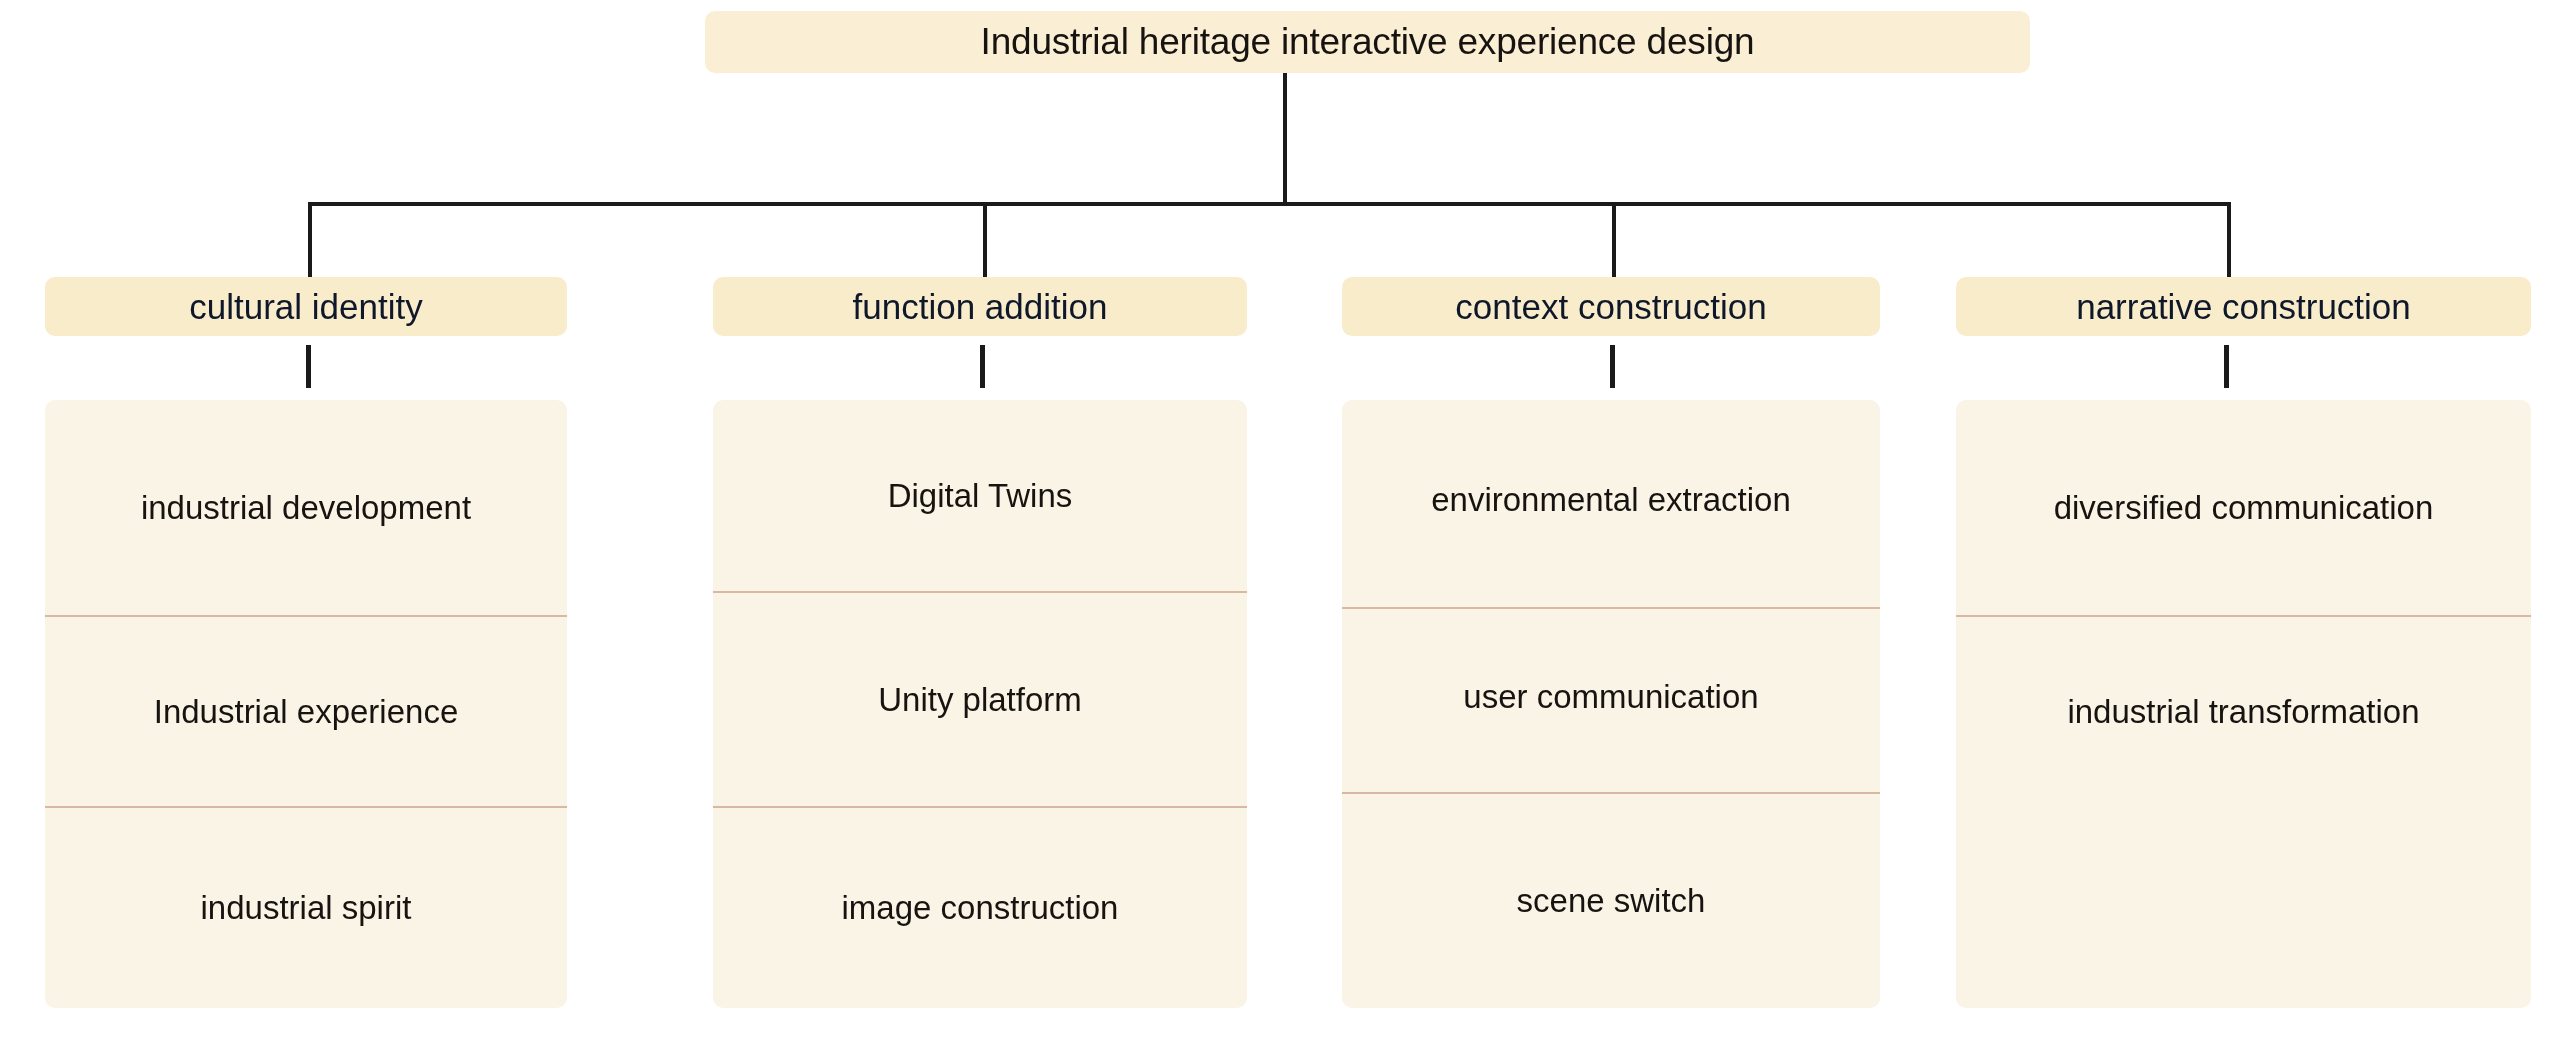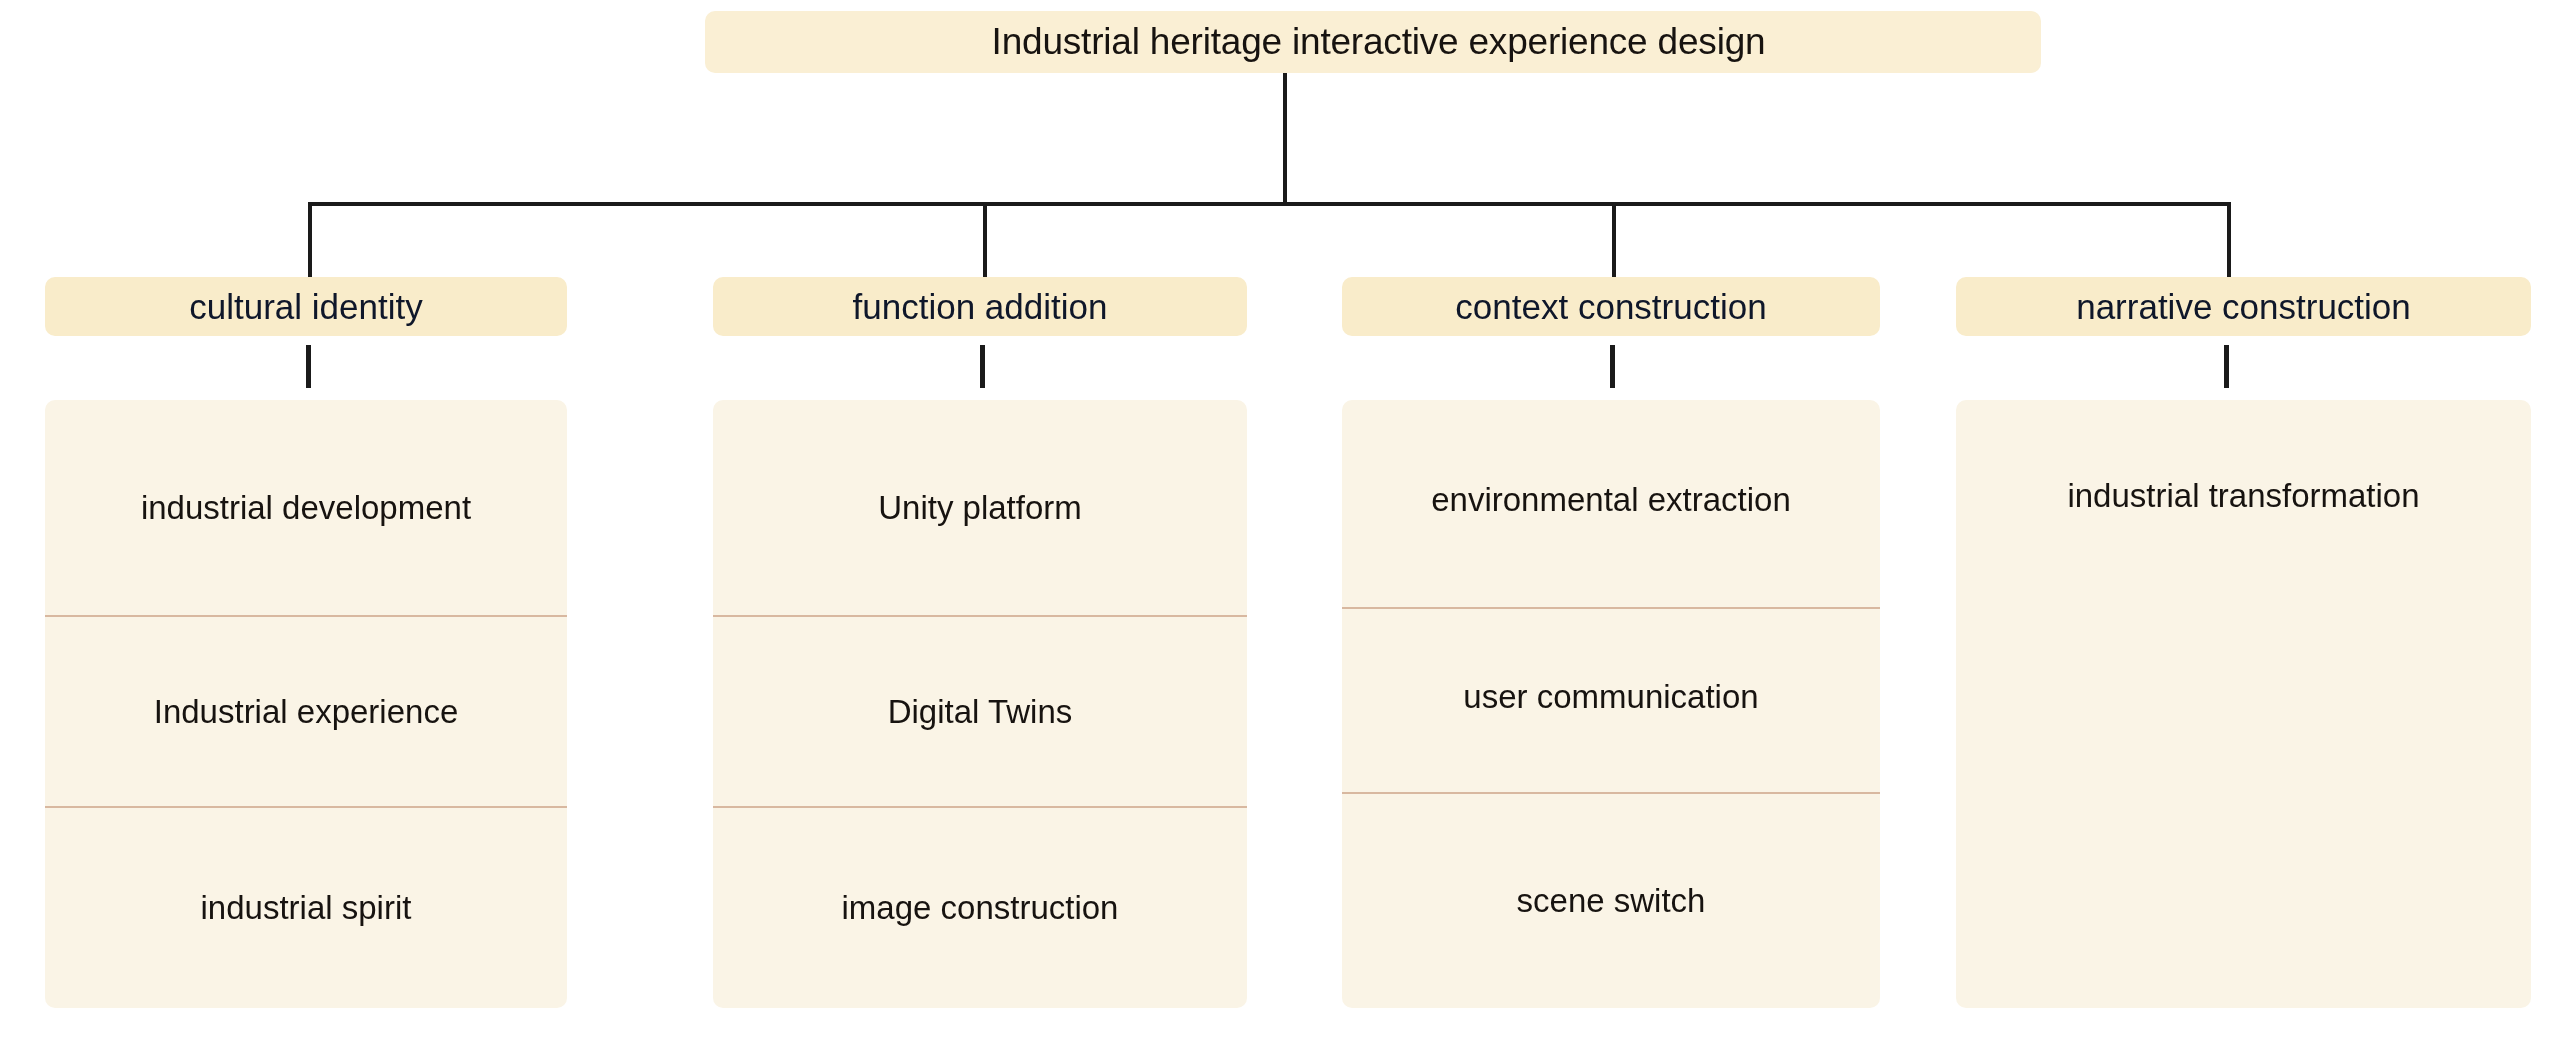--- a/index.html
+++ b/index.html
@@ -25,21 +25,20 @@
     position: absolute;
     left: 705px;
     top: 10.7px;
     width: 1325px;
     height: 62px;
     background: #faefd4;
     border-radius: 10px;
     display: flex;
     align-items: center;
     justify-content: center;
-    padding-left: 11px;
   }
   .root-node .label {
     font-size: 37px;
     color: #171310;
     letter-spacing: -0.2px;
     white-space: nowrap;
   }
 
   
   .conn {
@@ -189,25 +188,25 @@
         <span class="label">industrial spirit</span>
       </div>
     </div>
   </div>
 
   <div class="column col-2">
     <div class="cat-header">
       <span class="label">function addition</span>
     </div>
     <div class="cat-body">
+      <div class="leaf h3">
+        <span class="label">Digital Twins</span>
+      </div>
       <div class="leaf h2">
         <span class="label">Unity platform</span>
-      </div>
-      <div class="leaf h3">
-        <span class="label">Digital Twins</span>
       </div>
       <div class="leaf h4">
         <span class="label">image construction</span>
       </div>
     </div>
   </div>
 
   <div class="column col-3">
     <div class="cat-header">
       <span class="label">context construction</span>
@@ -223,20 +222,23 @@
         <span class="label">scene switch</span>
       </div>
     </div>
   </div>
 
   <div class="column col-4">
     <div class="cat-header">
       <span class="label">narrative construction</span>
     </div>
     <div class="cat-body">
+      <div class="leaf h2">
+        <span class="label">diversified communication</span>
+      </div>
       <div class="leaf h3">
         <span class="label">industrial transformation</span>
       </div>
     </div>
   </div>
 
 </div>
 
 
 </body></html>

